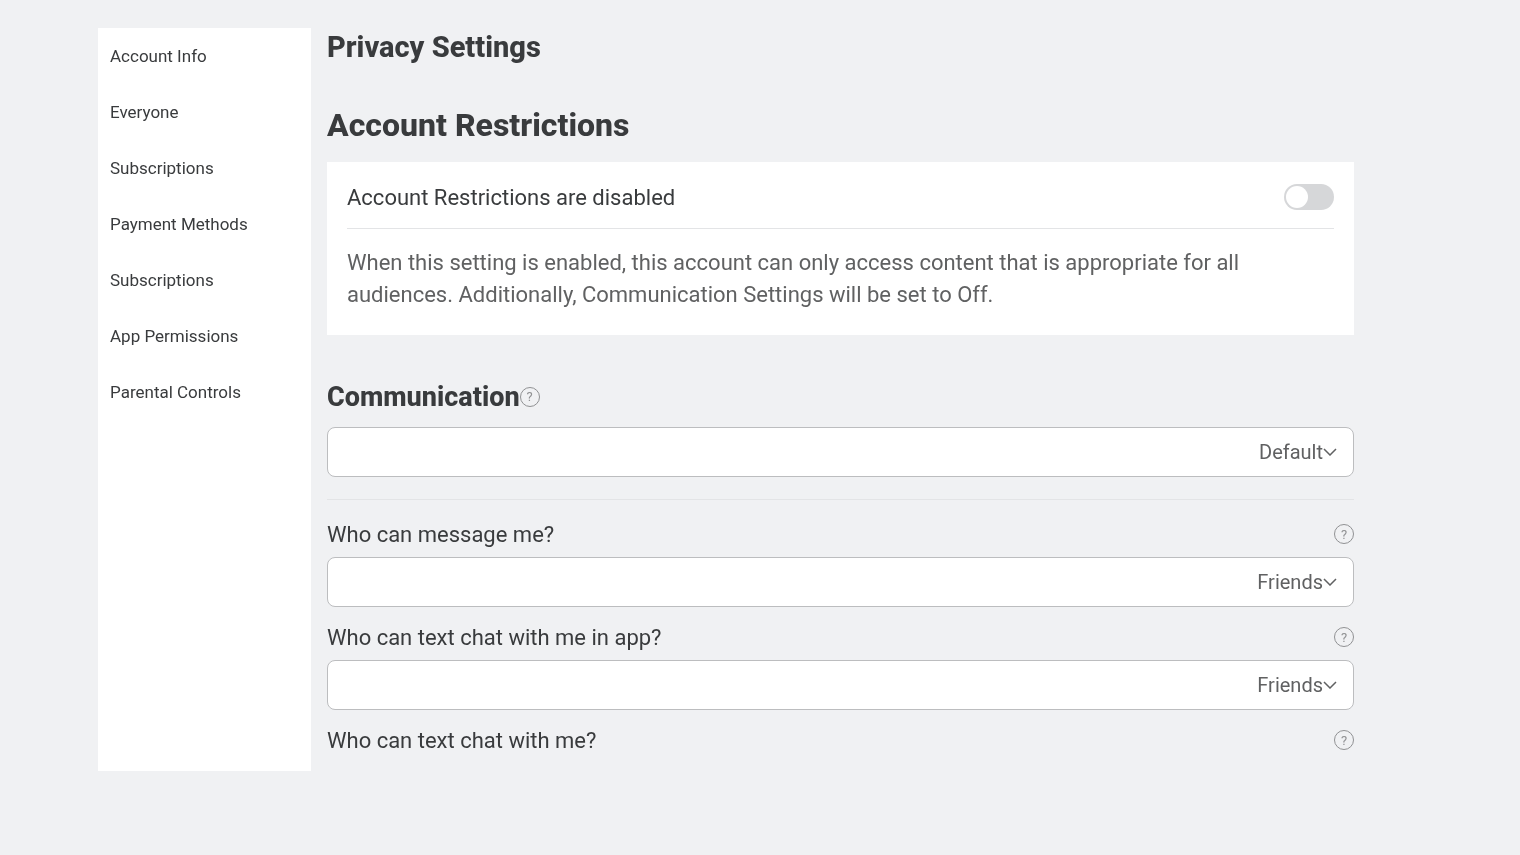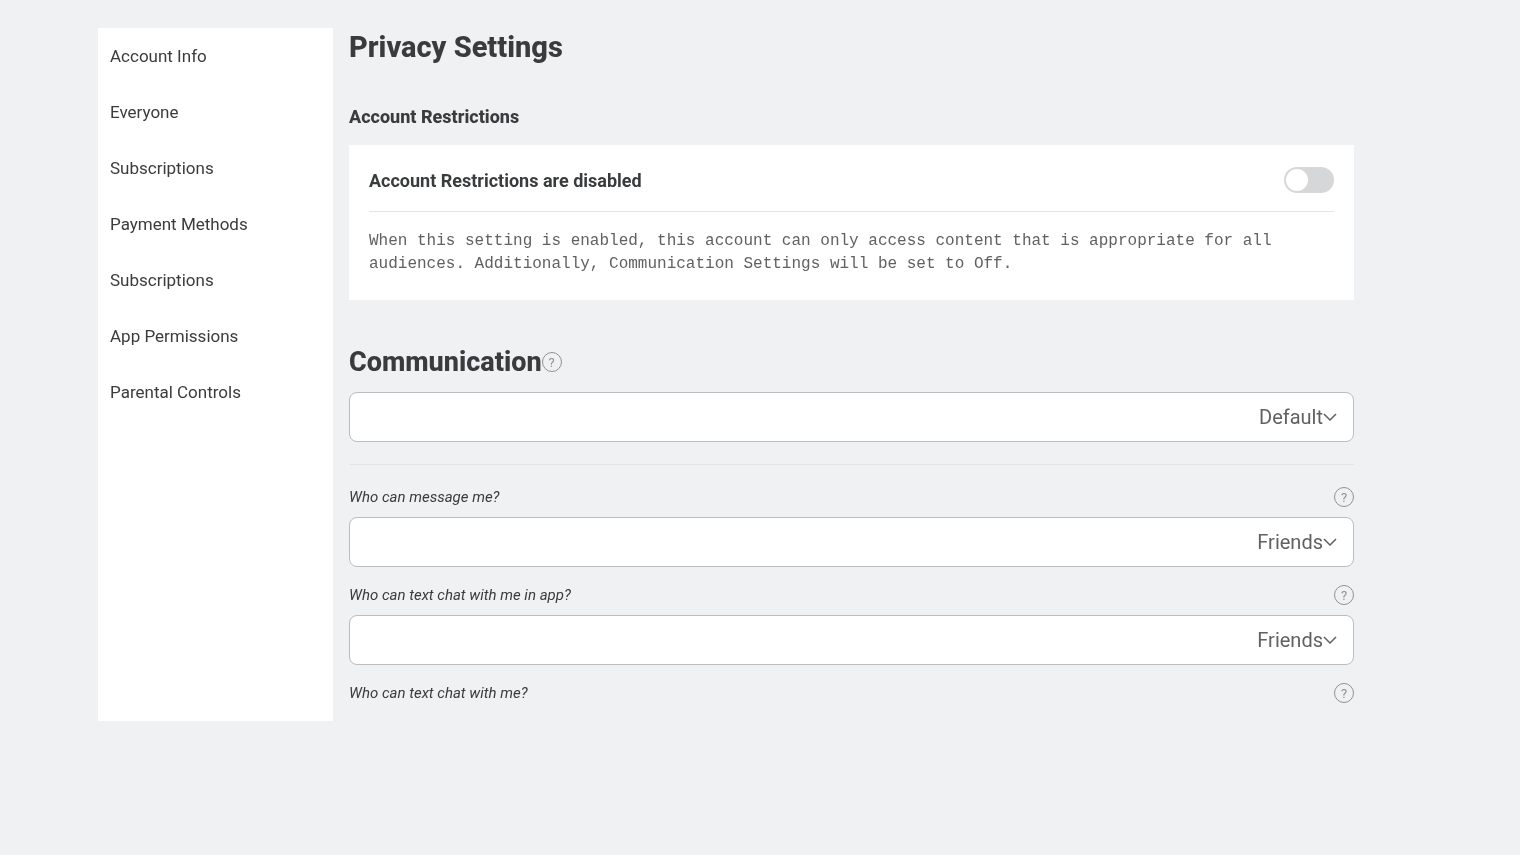--- a/index.html
+++ b/index.html
@@ -9,21 +9,21 @@
   color: #393b3d;
   width: 1520px;
   height: 855px;
   overflow: hidden;
 }
 .layout {
   display: flex;
   padding: 28px 0 0 0;
 }
 .sidebar {
-  width: 235px;
+  width: 213px;
   background: #fff;
   margin-left: 98px;
   flex-shrink: 0;
 }
 .sidebar-item {
   padding: 18px 12px;
   font-size: 17px;
   color: #393b3d;
   cursor: pointer;
   position: relative;
@@ -46,48 +46,47 @@
   padding: 0 166px 0 16px;
 }
 .page-title {
   font-size: 29px;
   font-weight: 800;
   color: #393b3d;
   margin-bottom: 42px;
   margin-top: 2px;
 }
 .section-title {
-  font-size: 18px;
+  font-size: 32px;
   font-weight: 800;
   color: #393b3d;
   margin-bottom: 18px;
 }
 .card {
   background: #fff;
   padding: 22px 20px 24px 20px;
   margin-bottom: 46px;
 }
 .card-header {
   display: flex;
   align-items: center;
   justify-content: space-between;
   padding-bottom: 18px;
   border-bottom: 1px solid #e3e4e6;
   margin-bottom: 18px;
 }
 .card-header-title {
-  font-size: 18px;
-  color: #393b3d;
-  font-weight: 700;
+  font-size: 22px;
+  color: #393b3d;
+  font-weight: 400;
 }
 .card-desc {
-  font-size: 16px;
+  font-size: 22px;
   color: #606162;
   line-height: 1.45;
-  font-family: Liberation Mono, monospace;
 }
 .toggle {
   width: 50px;
   height: 26px;
   background: #d6d7d9;
   border-radius: 13px;
   position: relative;
   cursor: pointer;
 }
 .toggle-knob {
@@ -147,24 +146,23 @@
 .setting-row {
   margin-bottom: 18px;
 }
 .setting-label-row {
   display: flex;
   align-items: center;
   justify-content: space-between;
   margin-bottom: 10px;
 }
 .setting-label {
-  font-size: 15px;
-  color: #393b3d;
-  font-weight: 400;
-  font-style: italic;
+  font-size: 22px;
+  color: #393b3d;
+  font-weight: 400;
 }
 </style>
 </head>
 <body>
 
 <div class="layout">
   <div class="sidebar">
     <div class="sidebar-item">Account Info</div>
     <div class="sidebar-item">Everyone</div>
     <div class="sidebar-item">Subscriptions</div>

